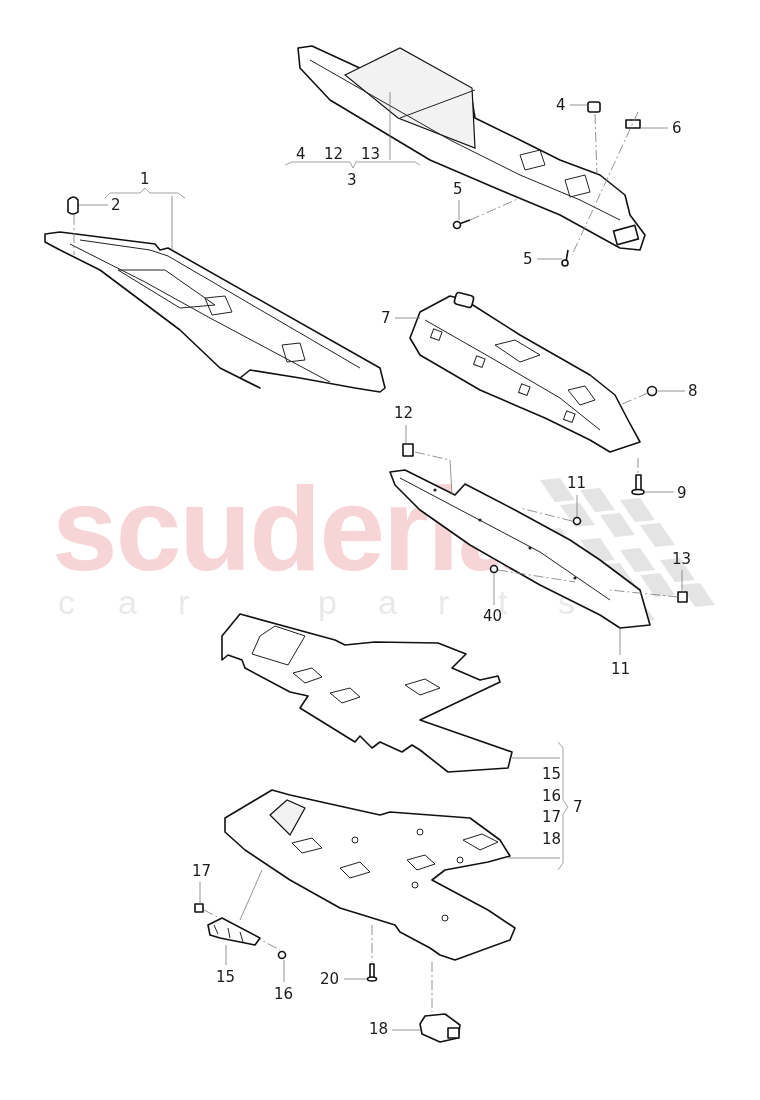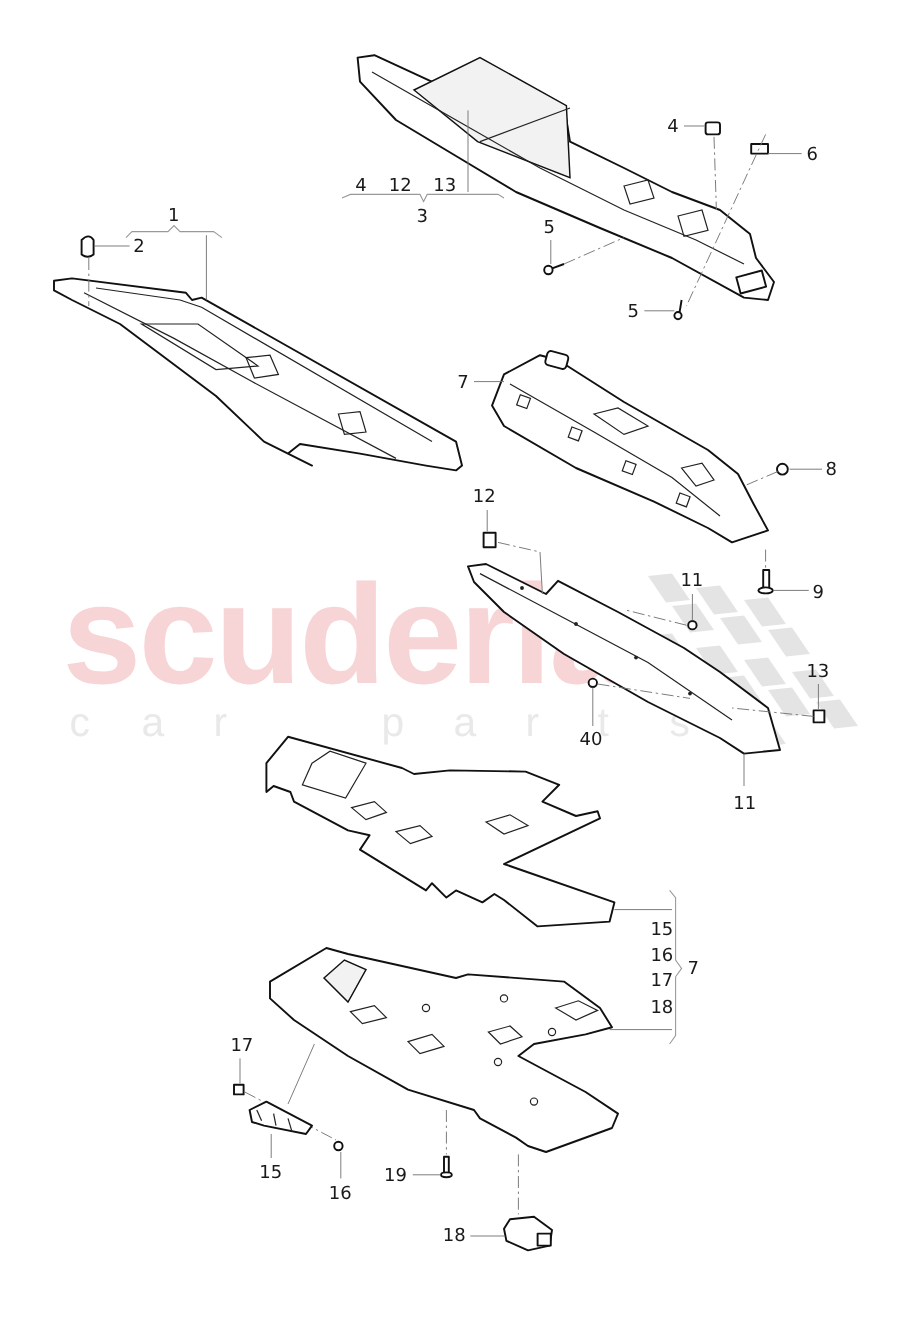--- a/index.html
+++ b/index.html
@@ -228,15 +228,15 @@
   <span class="callout" style="left:483px;top:609px">40</span>
   <span class="callout" style="left:611px;top:662px">11</span>
   <span class="callout" style="left:542px;top:767px">15</span>
   <span class="callout" style="left:542px;top:789px">16</span>
   <span class="callout" style="left:542px;top:810px">17</span>
   <span class="callout" style="left:542px;top:832px">18</span>
   <span class="callout" style="left:573px;top:800px">7</span>
   <span class="callout" style="left:192px;top:864px">17</span>
   <span class="callout" style="left:216px;top:970px">15</span>
   <span class="callout" style="left:274px;top:987px">16</span>
-  <span class="callout" style="left:320px;top:972px">19</span>
+  <span class="callout" style="left:320px;top:972px">20</span>
   <span class="callout" style="left:369px;top:1022px">18</span>
 </div>
 
 </body></html>

